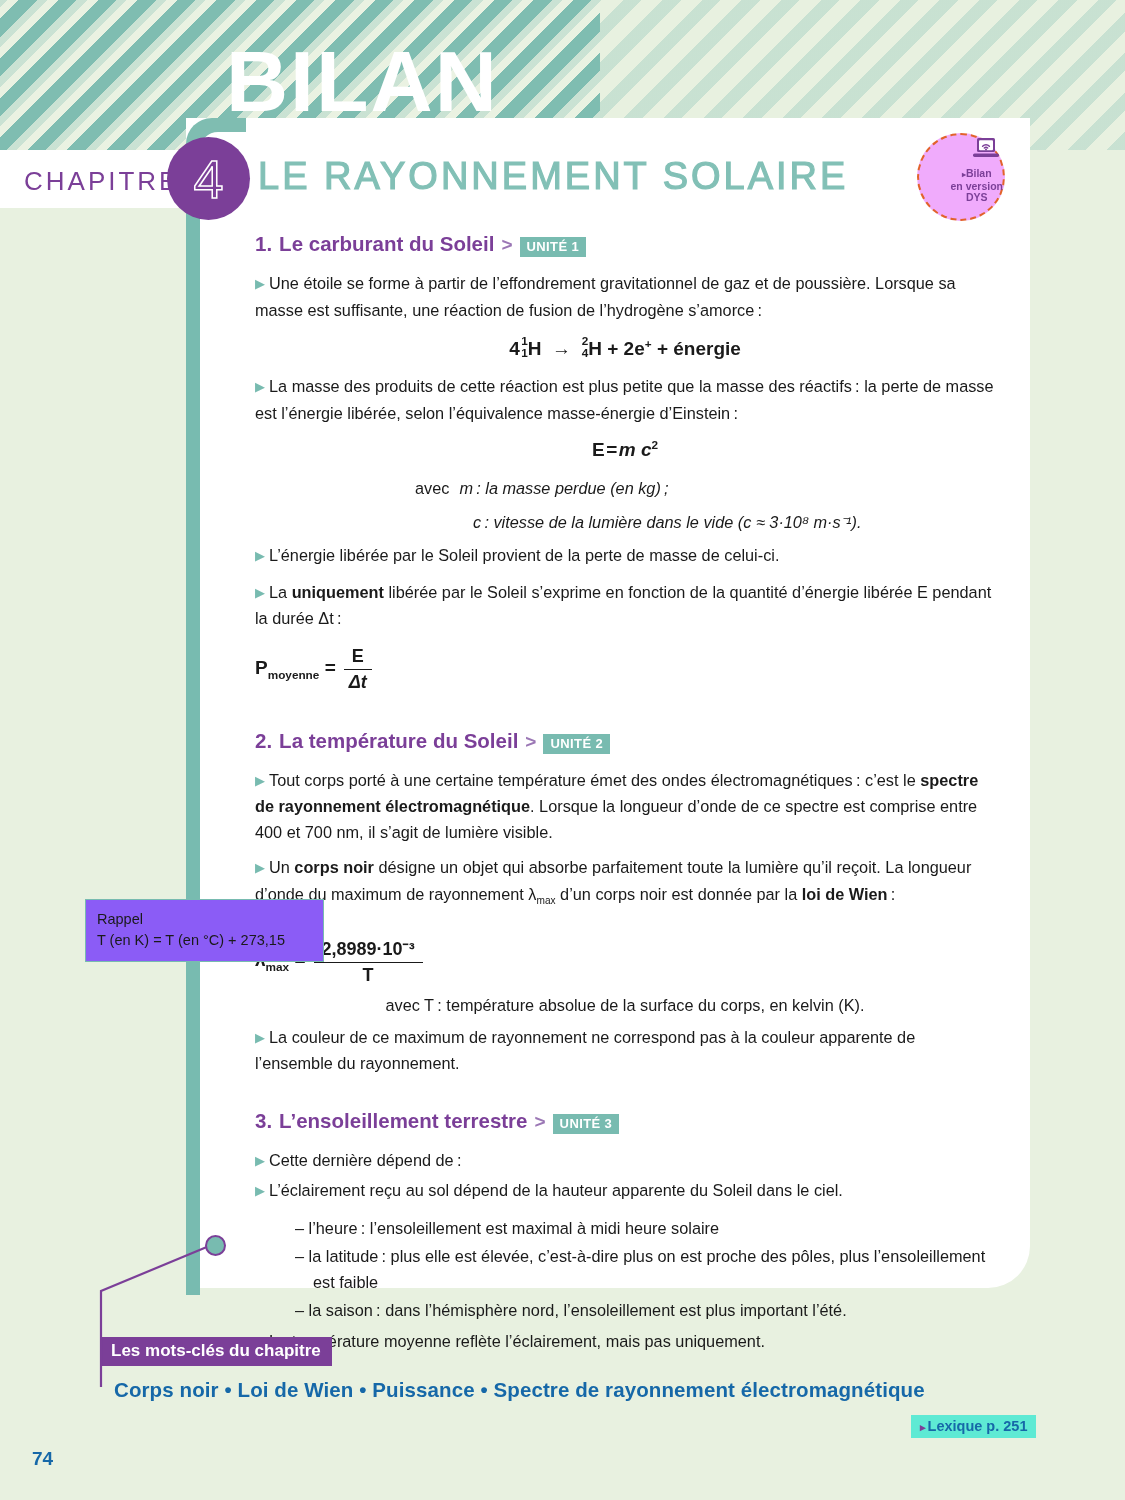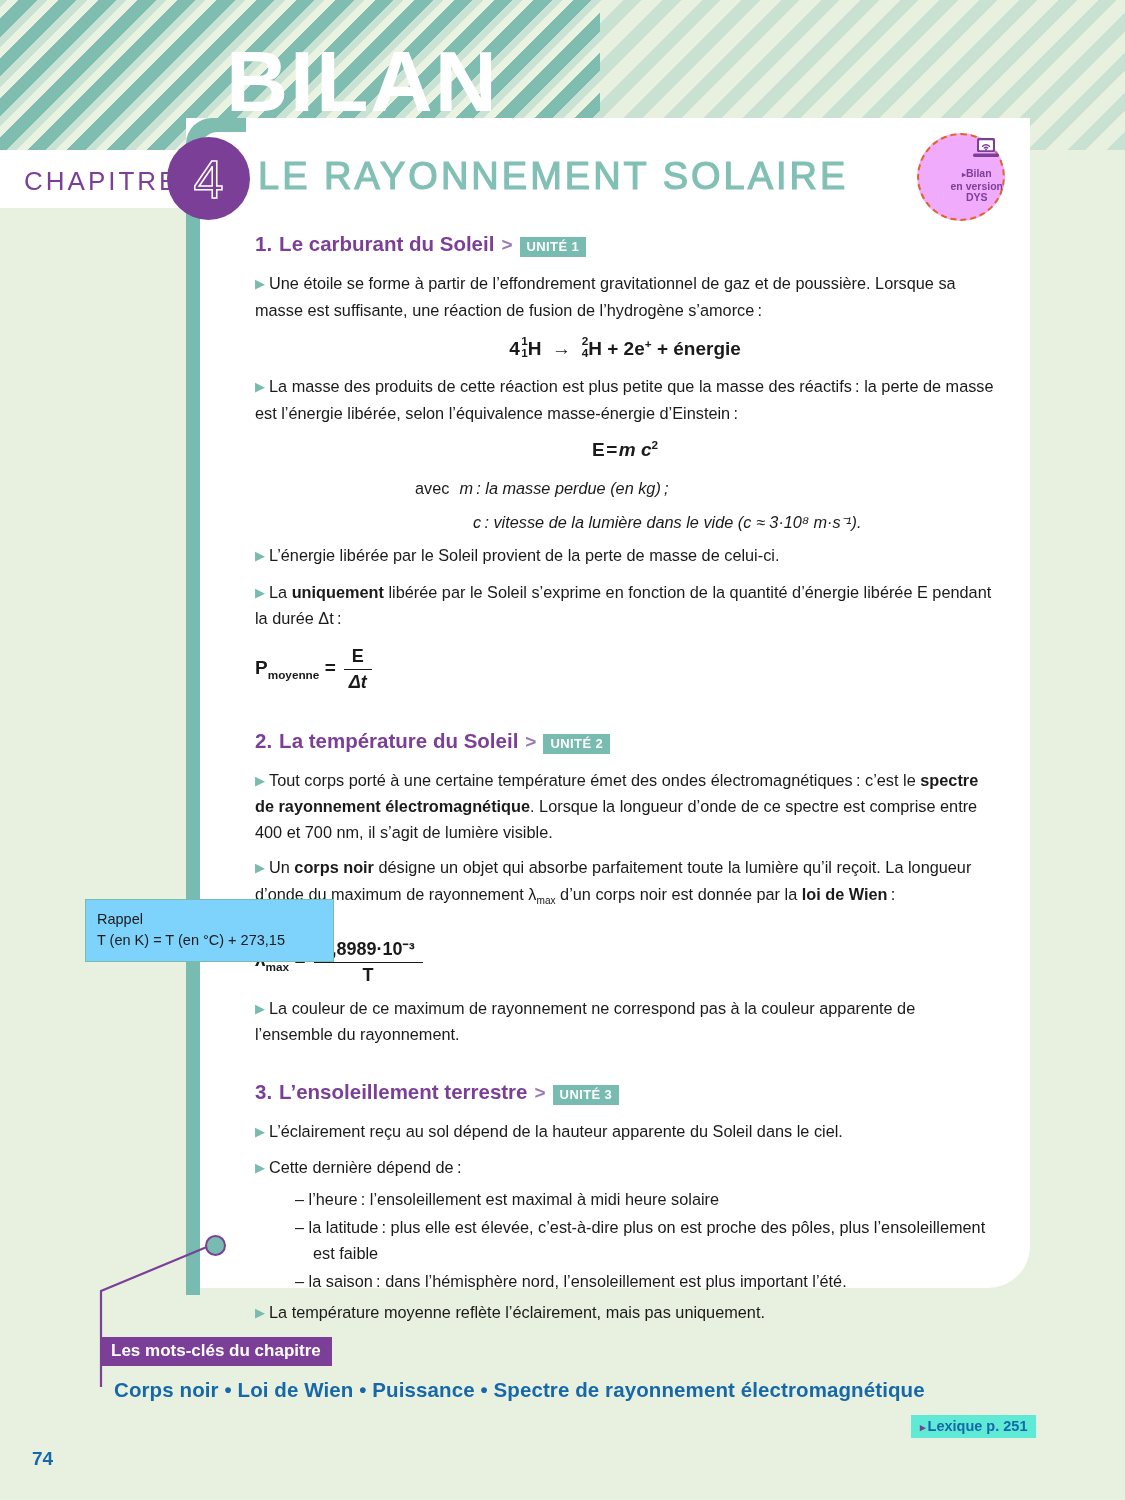--- a/index.html
+++ b/index.html
@@ -155,22 +155,22 @@
     text-indent:-18px;padding-left:18px;margin-bottom:2px;
   }
 
   .note-center{
     text-align:center;font-size:16.3px;margin:6px 0 10px 0;
   }
 
   
   .rappel{
     position:absolute;left:85px;top:899px;width:215px;
-    background:#7dd3fc;border:1.6px solid #78bbb0;
-    padding:9px 21px 10px 11px;
+    background:#8b5cf6;border:1.6px solid #78bbb0;
+    padding:9px 11px 10px 11px;
     font-size:14.5px;line-height:21px;color:#1a1a1a;
     z-index:7;
   }
 
   
   .conn-dot{
     position:absolute;left:205px;top:1235px;width:17px;height:17px;
     border-radius:50%;background:#78bbb0;border:2.4px solid #7b3f98;
     z-index:8;
   }
@@ -301,38 +301,39 @@
   </p>
 
   <div class="frac-wrap" style="margin-top:22px;">
     <span class="frac-eq"><span>λ</span><sub>max</sub> <span>=</span></span>
     <span class="frac">
       <span class="num" style="display:block;">2,8989·10⁻³</span>
       <span class="den" style="display:block;">T</span>
     </span>
   </div>
 
+  <div class="note-center">avec T : température absolue de la surface du corps, en kelvin (K).</div>
 
   <p class="para">
     <span class="bullet">▶</span><span>La couleur de ce maximum de rayonnement ne correspond pas à la couleur apparente de l’ensemble du rayonnement.</span>
   </p>
 
   <h2 class="sec" style="margin-top:32px;">
     <span>3.</span>
     <span>L’ensoleillement terrestre</span>
     <span class="gt">&gt;</span>
     <span class="unit-badge">UNITÉ 3</span>
   </h2>
 
-  <p class="para">
-    <span class="bullet">▶</span><span>L’éclairement reçu au sol dépend de la hauteur apparente du Soleil dans le ciel.</span>
-  </p>
-
   <p class="para" style="margin-bottom:4px;">
     <span class="bullet">▶</span><span>Cette dernière dépend de :</span>
+  </p>
+
+  <p class="para">
+    <span class="bullet">▶</span><span>L’éclairement reçu au sol dépend de la hauteur apparente du Soleil dans le ciel.</span>
   </p>
 
   <ul class="dash-list">
     <li>– l’heure : l’ensoleillement est maximal à midi heure solaire</li>
     <li>– la latitude : plus elle est élevée, c’est-à-dire plus on est proche des pôles, plus l’ensoleillement est faible</li>
     <li>– la saison : dans l’hémisphère nord, l’ensoleillement est plus important l’été.</li>
   </ul>
 
   <p class="para">
     <span class="bullet">▶</span><span>La température moyenne reflète l’éclairement, mais pas uniquement.</span>

